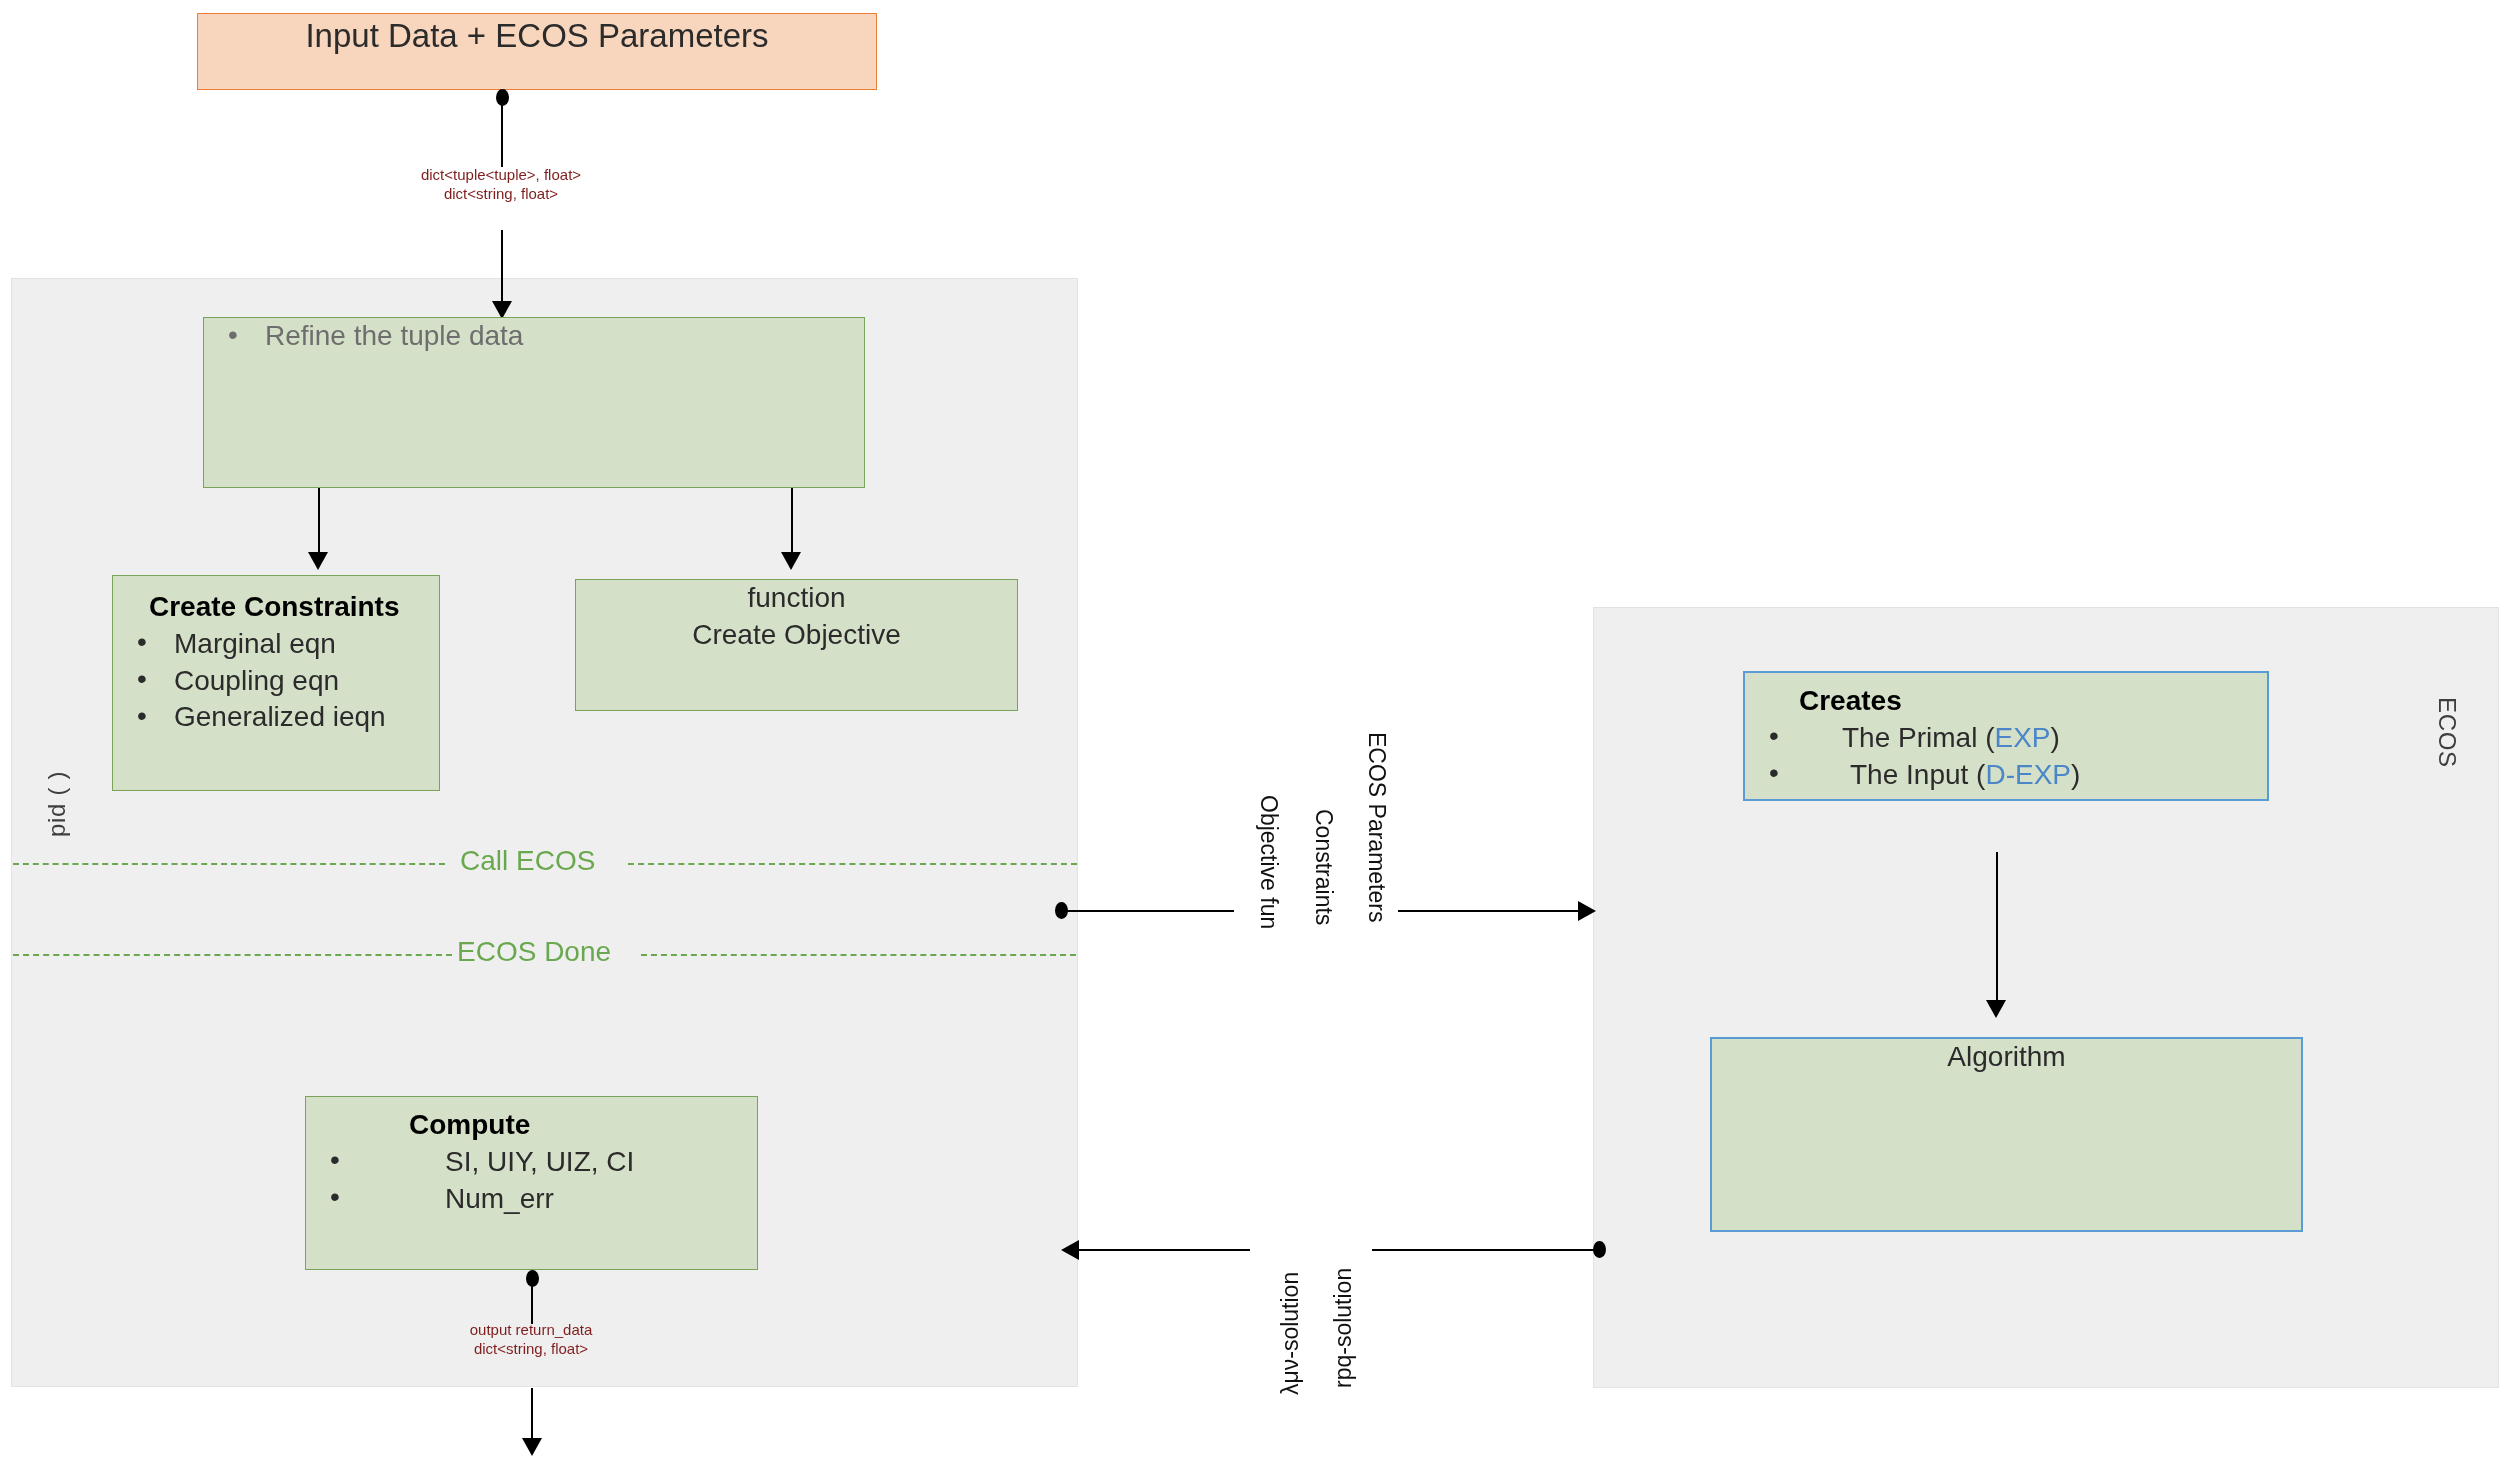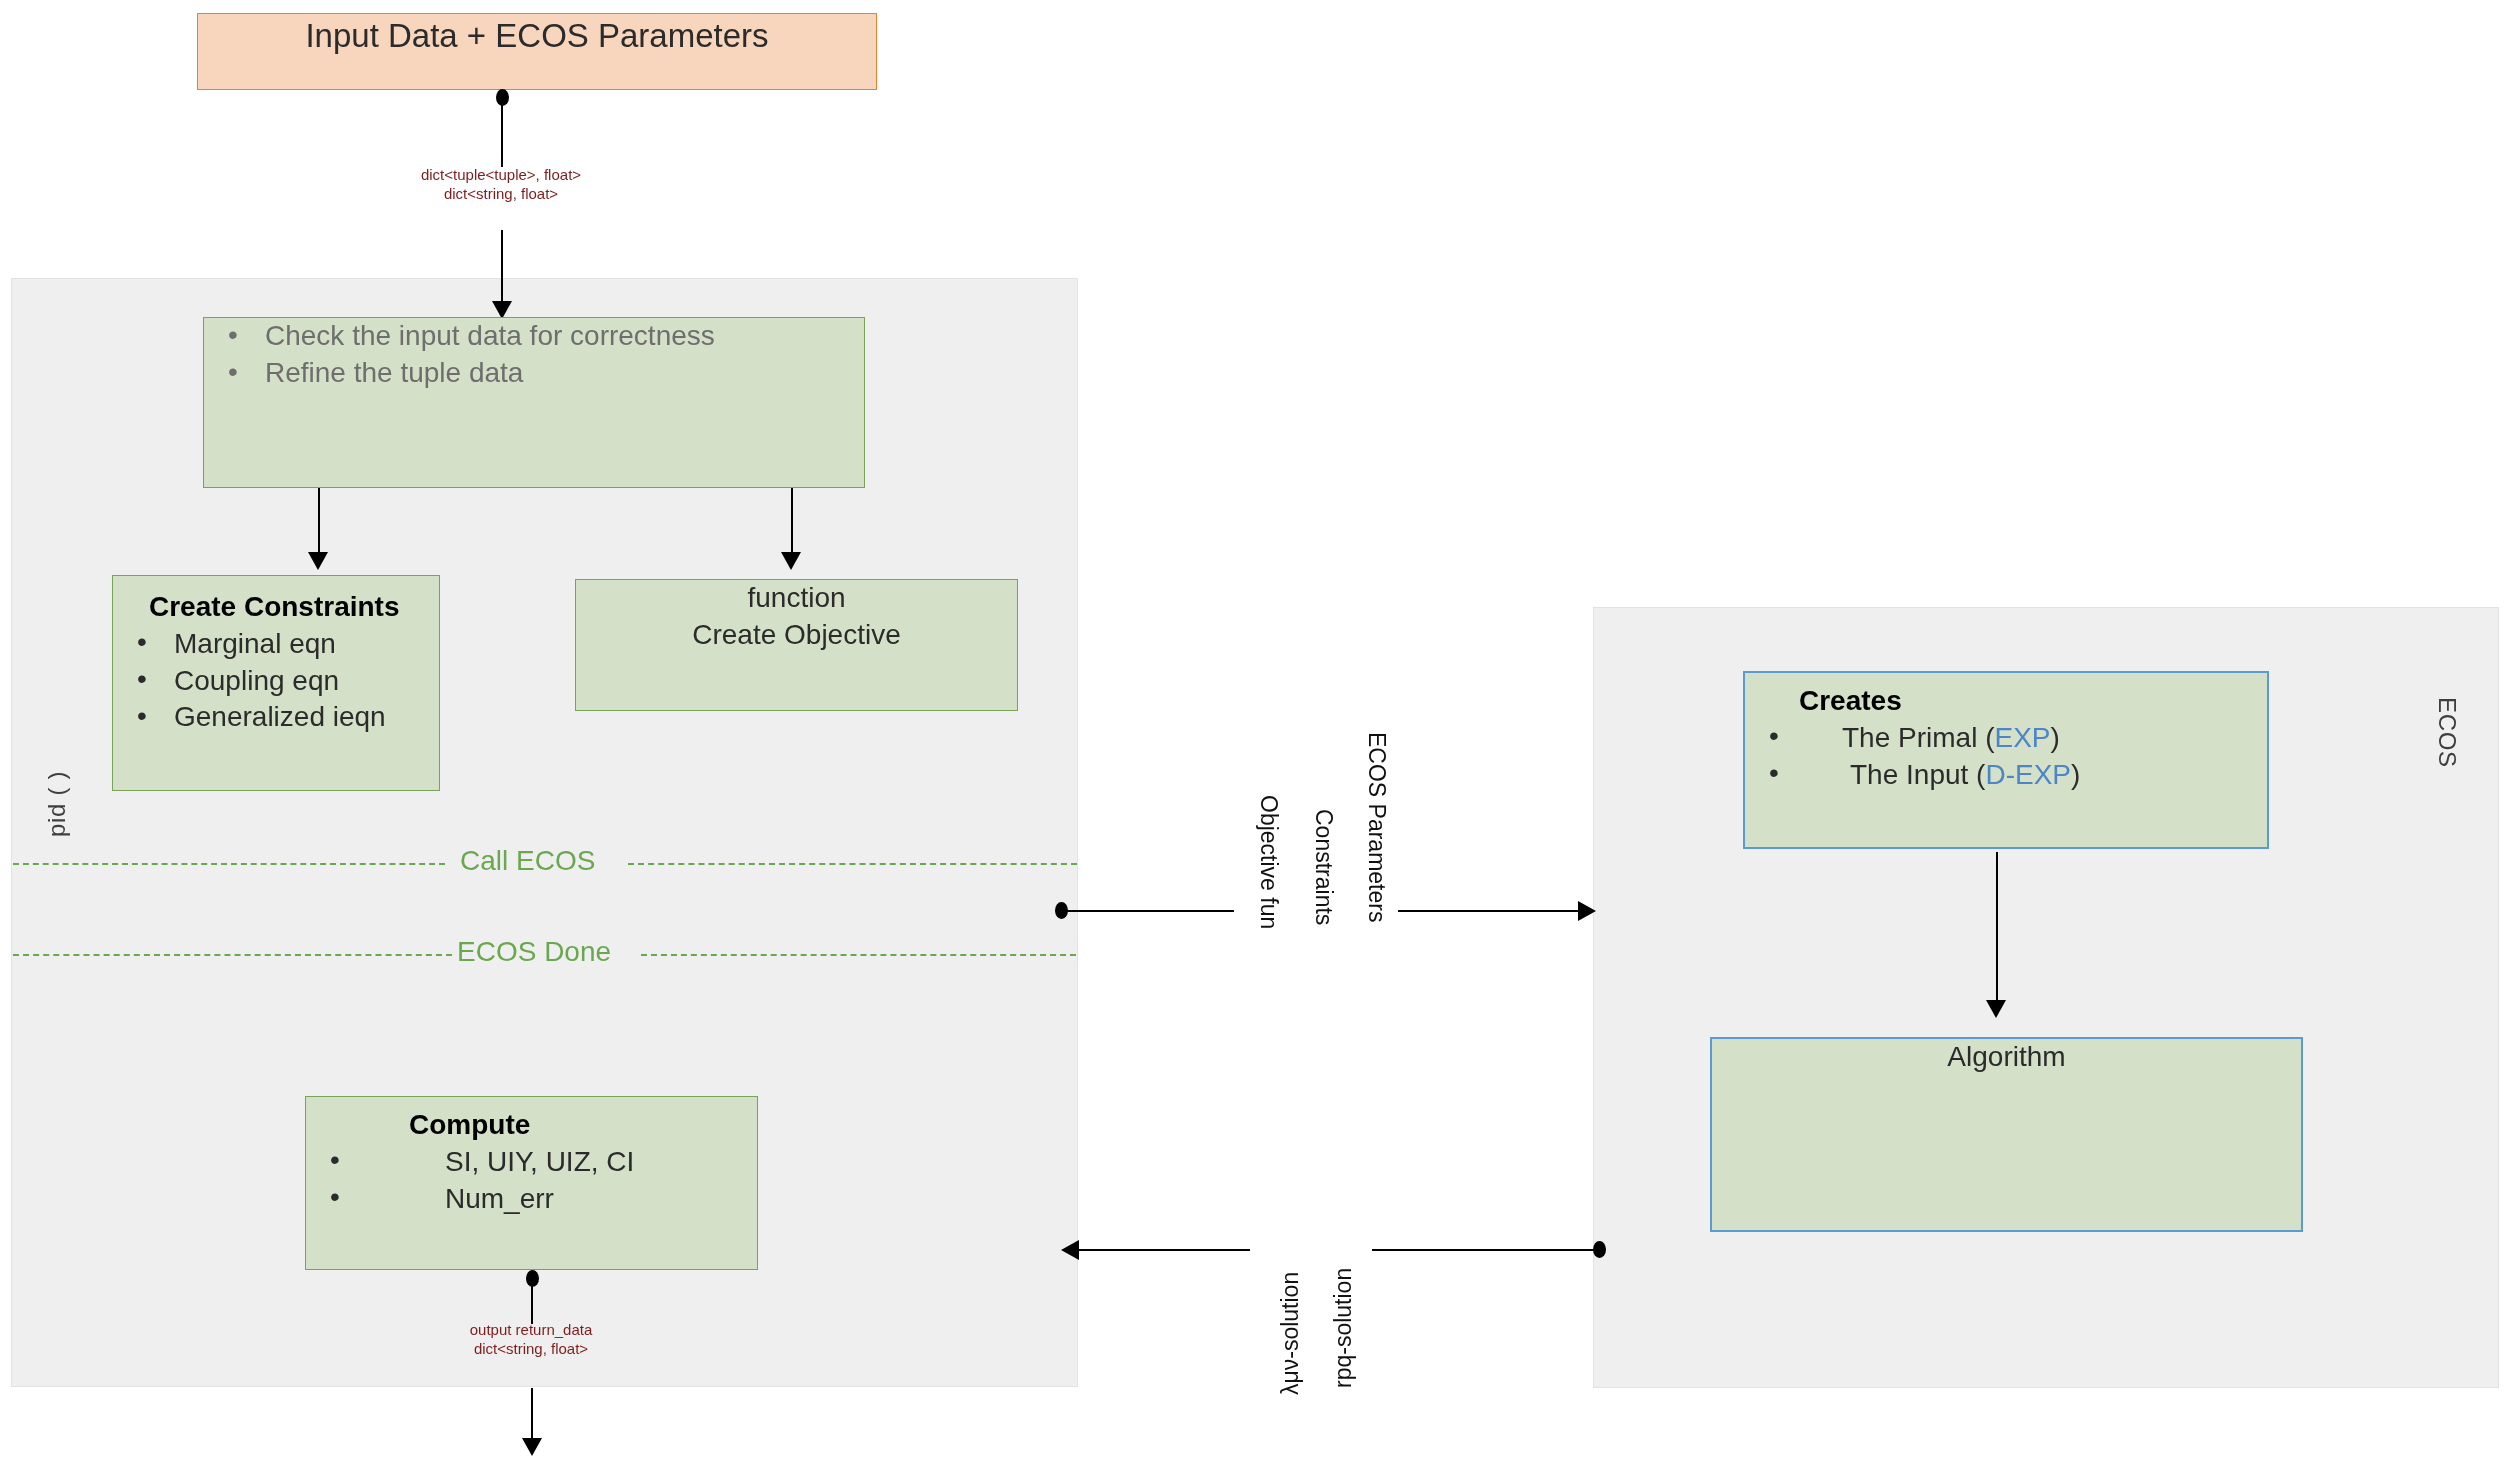--- a/index.html
+++ b/index.html
@@ -96,21 +96,20 @@
   <div class="vline" data-name="input-edge-line-upper" style="left:501px;top:100px;height:67px;"></div>
   <div class="caption" data-name="input-edge-caption" style="left:292px;top:165px;width:418px;">
     <div data-name="input-edge-caption-line1">dict&lt;tuple&lt;tuple&gt;, float&gt;</div>
     <div data-name="input-edge-caption-line2">dict&lt;string, float&gt;</div>
   </div>
   <div class="vline" data-name="input-edge-line-lower" style="left:501px;top:230px;height:77px;"></div>
   <div class="arrow-down" data-name="input-edge-arrowhead" style="left:492px;top:301px;"></div>
 
   <div class="node green" data-name="check-input-node" style="left:203px;top:317px;width:662px;height:171px;">
     <ul data-name="check-input-bullets">
-      <li class="muted" data-name="check-input-bullet-1">Check the input data for correctness</li>
       <li class="muted" data-name="check-input-bullet-2">Refine the tuple data</li>
     </ul>
   </div>
 
   <div class="vline" data-name="check-to-constraints-line" style="left:318px;top:488px;height:70px;"></div>
   <div class="arrow-down" data-name="check-to-constraints-arrowhead" style="left:308px;top:552px;"></div>
 
   <div class="vline" data-name="check-to-objective-line" style="left:791px;top:488px;height:70px;"></div>
   <div class="arrow-down" data-name="check-to-objective-arrowhead" style="left:781px;top:552px;"></div>
 
@@ -164,21 +163,21 @@
   <div class="hline" data-name="request-edge-line-right" style="left:1398px;top:910px;width:187px;"></div>
   <div class="arrow-right" data-name="request-edge-arrowhead" style="left:1578px;top:901px;"></div>
 
   <div class="arrow-left" data-name="response-edge-arrowhead" style="left:1061px;top:1240px;"></div>
   <div class="hline" data-name="response-edge-line-left" style="left:1078px;top:1249px;width:172px;"></div>
   <div class="vcaption rot-ccw" data-name="response-edge-label-rpq-solution" style="left:1330px;top:1388px;">rpq-solution</div>
   <div class="vcaption rot-ccw" data-name="response-edge-label-lmn-solution" style="left:1277px;top:1395px;">λμν-solution</div>
   <div class="hline" data-name="response-edge-line-right" style="left:1372px;top:1249px;width:227px;"></div>
   <div class="dot" data-name="response-edge-origin-dot" style="left:1593px;top:1241px;"></div>
 
-  <div class="node green-blue" data-name="creates-node" style="left:1743px;top:671px;width:526px;height:178px;padding:9.8px 0;">
+  <div class="node green-blue" data-name="creates-node" style="left:1743px;top:671px;width:526px;height:130px;padding:9.8px 0;">
     <div class="title" data-name="creates-title" style="padding-left:54px;">Creates</div>
     <ul data-name="creates-bullets">
       <li data-name="creates-bullet-primal" style="padding-left:97px;"><span data-name="creates-bullet-primal-prefix">The Primal (</span><span class="blue" data-name="creates-bullet-primal-code">EXP</span><span data-name="creates-bullet-primal-suffix">)</span></li>
       <li data-name="creates-bullet-dual" style="padding-left:105px;"><span data-name="creates-bullet-dual-prefix">The Input (</span><span class="blue" data-name="creates-bullet-dual-code">D-EXP</span><span data-name="creates-bullet-dual-suffix">)</span></li>
     </ul>
   </div>
   <style>
     [data-name="creates-bullet-primal"]:before,[data-name="creates-bullet-dual"]:before{left:54px;}
   </style>
 

